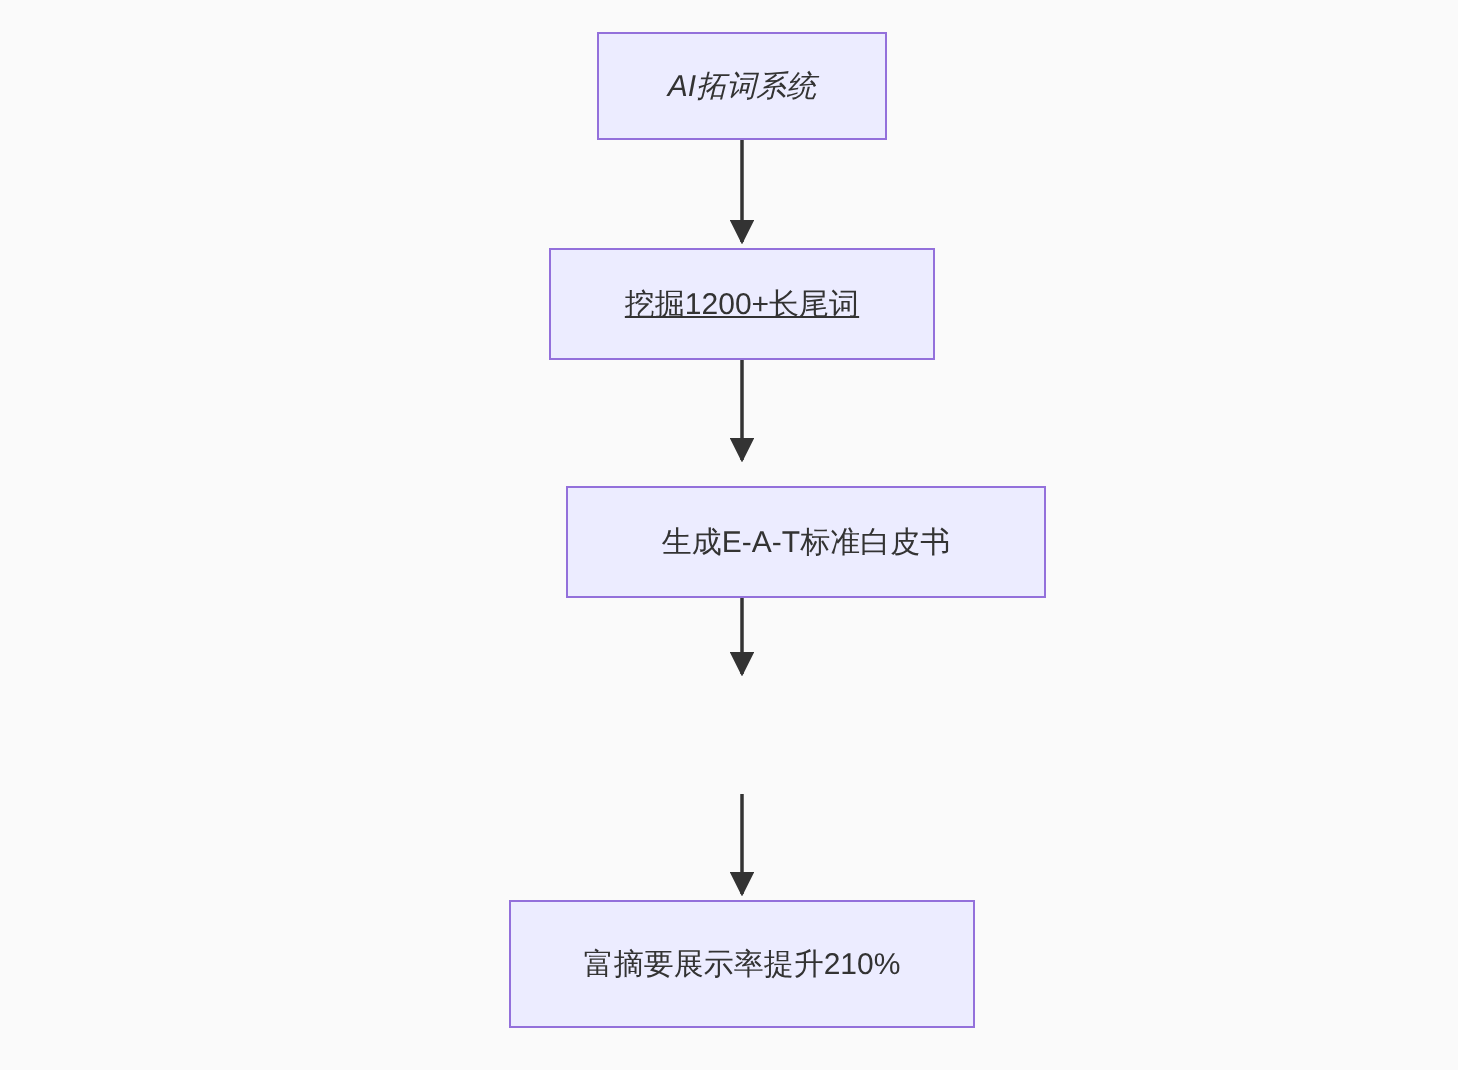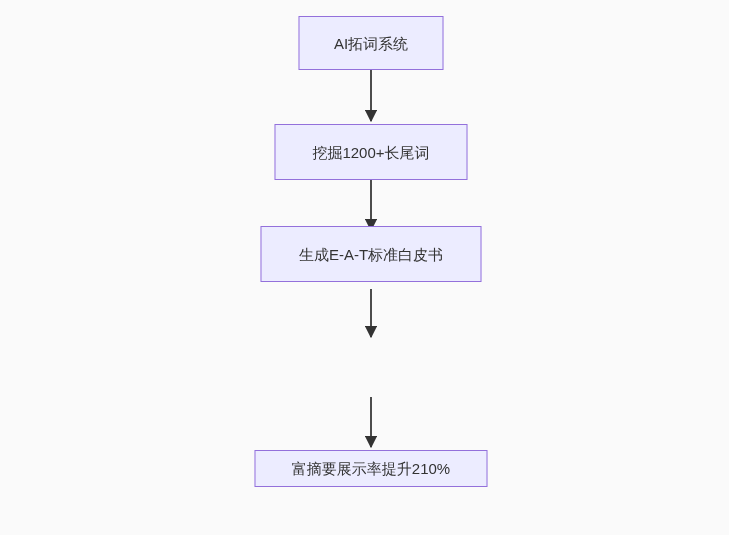--- a/index.html
+++ b/index.html
@@ -31,25 +31,25 @@
     border: 1px solid var(--node-border, #9370DB);
     color: var(--text, #333333);
     font-size: 15px;
     line-height: 1;
     display: flex;
     align-items: center;
     justify-content: center;
     white-space: nowrap;
     text-align: center;
   }
-  .n1 { top: 16px;  width: 145px; height: 54px; }
-  .n2 { top: 124px; width: 193px; height: 56px; }
-  .n3 { top: 226px; width: 221px; height: 56px; }
+  .n1 { top: 16px;  width: 145px; height: 54px; font-style: italic; }
+  .n2 { top: 124px; width: 193px; height: 56px; text-decoration: underline; }
+  .n3 { top: 243px; width: 240px; height: 56px; margin-left: 32px; }
   .n4 { top: 340px; width: 216px; height: 57px; }
-  .n5 { top: 450px; width: 233px; height: 37px; }
+  .n5 { top: 450px; width: 233px; height: 64px; }
 </style>
 </head>
 <body>
 
 <div class="canvas" style="--bg: #fafafa; --node-fill: #ECECFF; --node-border: #9370DB; --text: #333333;">
 
   <svg class="edges-layer" viewBox="0 0 729 535" xmlns="http://www.w3.org/2000/svg">
     <defs>
       <marker id="arrowhead" viewBox="0 0 10 10" refX="9" refY="5" markerWidth="7" markerHeight="7" orient="auto-start-reverse">
         <path d="M 0 0 L 10 5 L 0 10 z" class="arrow-fill" fill="#333333"></path>

